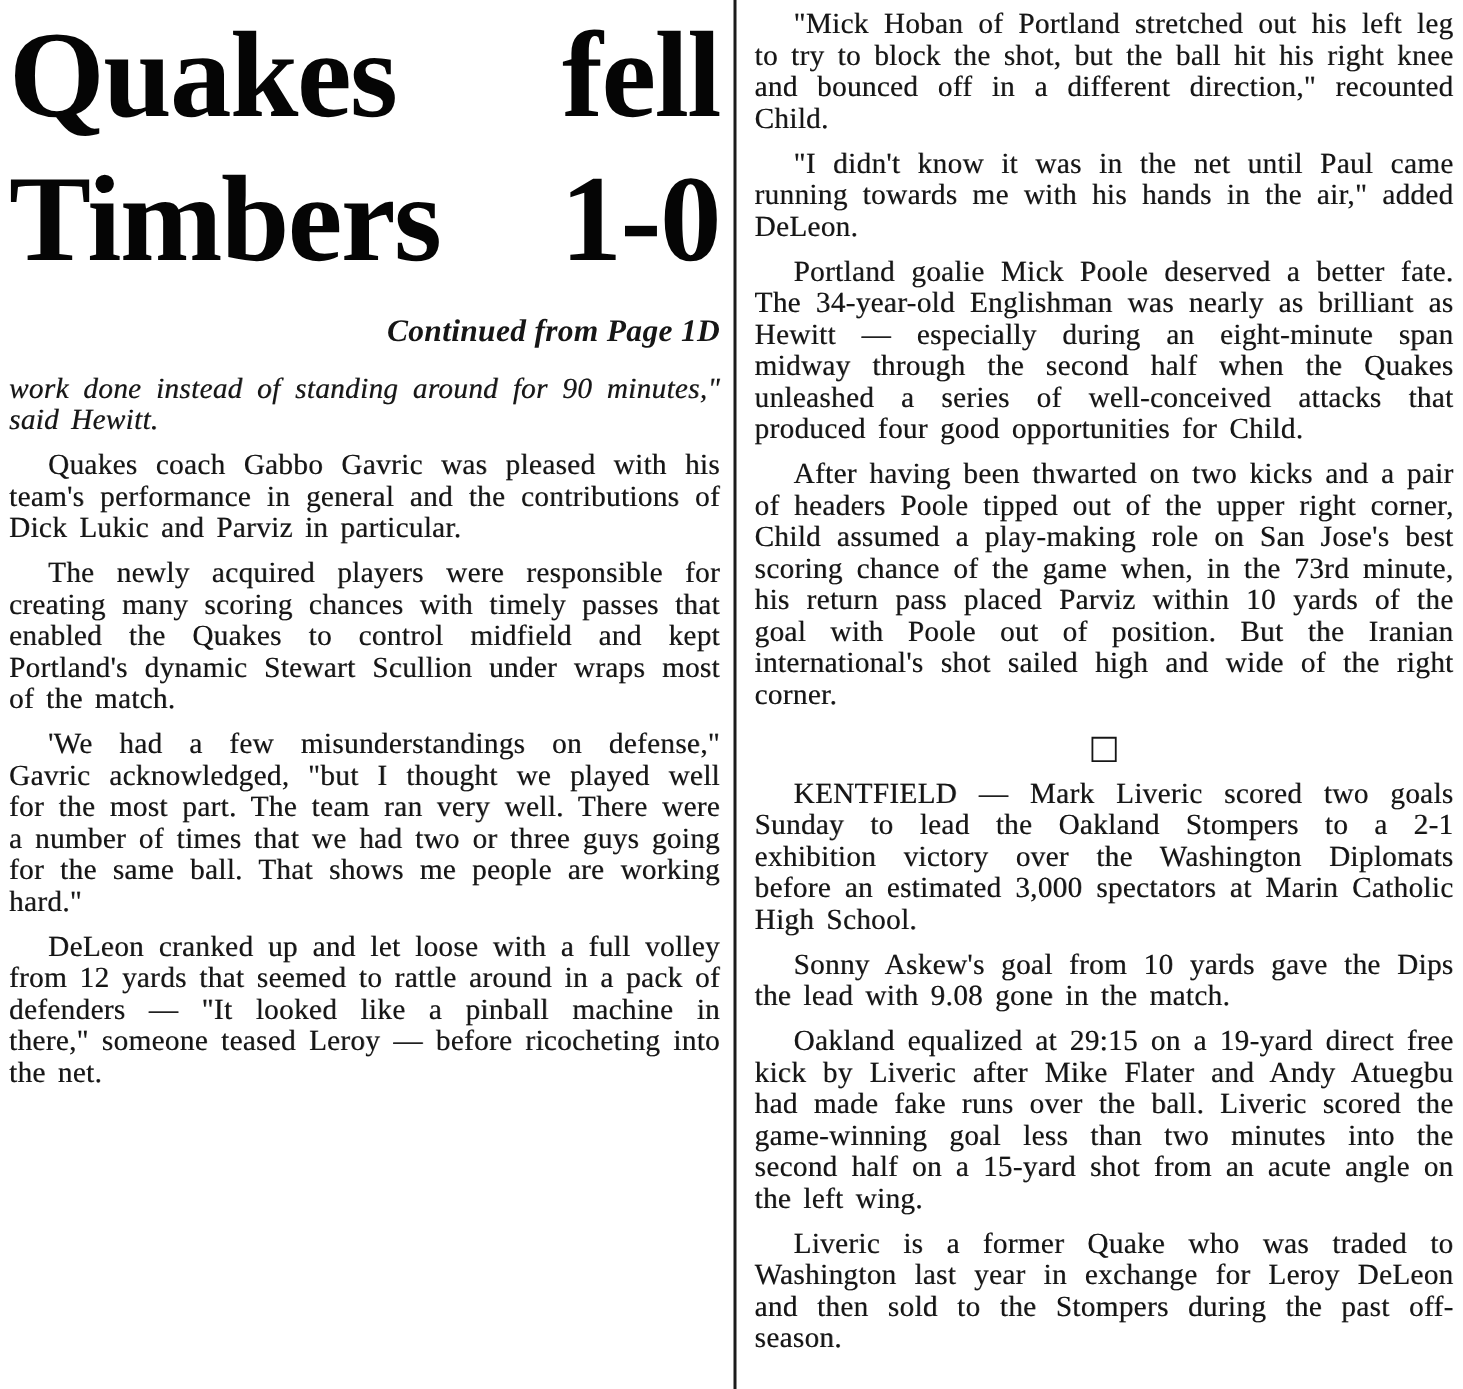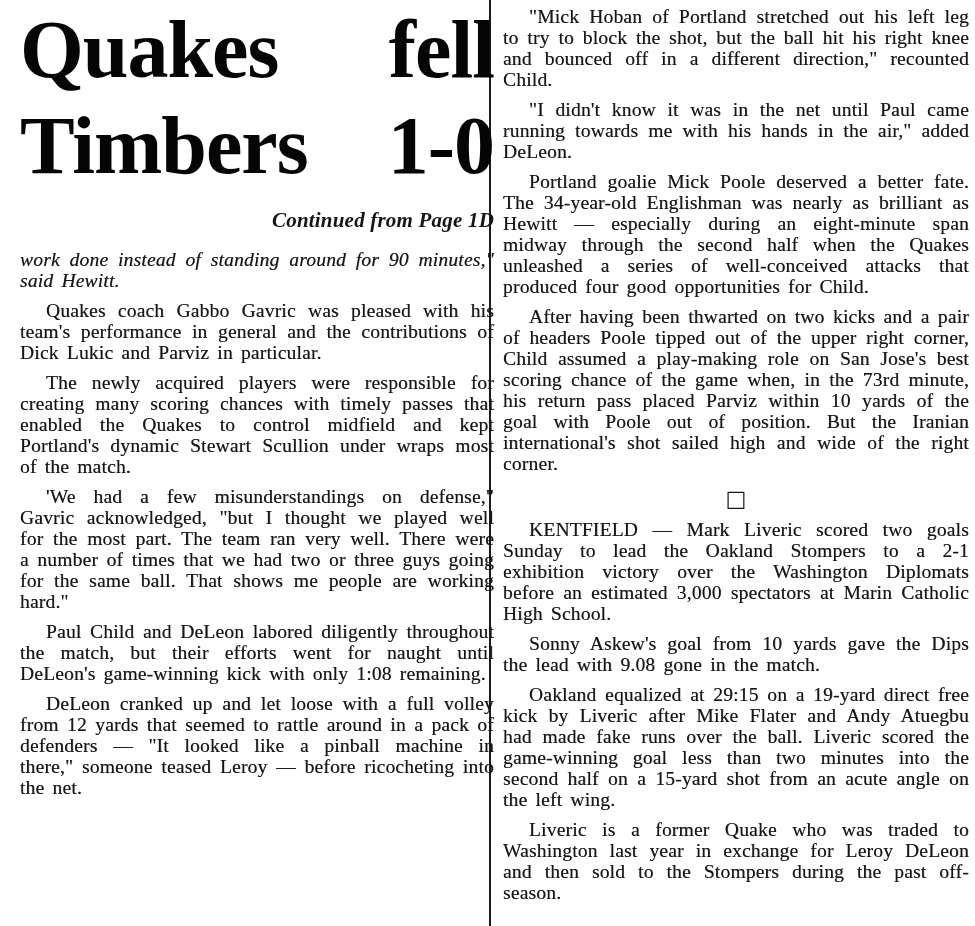--- a/index.html
+++ b/index.html
@@ -22,21 +22,21 @@
     top: 0;
     width: 2px;
     height: 926px;
     background: #1b1b1b;
   }
   .col {
     position: absolute;
     top: 0;
   }
   .col-left {
-    left: 20px;
+    left: 6px;
     width: 474px;
   }
   .col-right {
     left: 503px;
     top: 6px;
     width: 466px;
   }
   .headline {
     margin: 0;
     padding-top: 2px;
@@ -101,21 +101,20 @@
       <span class="hl-line">Quakes fell</span>
       <span class="hl-line">Timbers 1-0</span>
     </h1>
 
     <div class="continued">Continued from Page 1D</div>
 
     <p class="para lead no-indent">work done instead of standing around for 90 minutes," said Hewitt.</p>
     <p class="para">Quakes coach Gabbo Gavric was pleased with his team's performance in general and the contributions of Dick Lukic and Parviz in particular.</p>
     <p class="para">The newly acquired players were responsible for creating many scoring chances with timely passes that enabled the Quakes to control midfield and kept Portland's dynamic Stewart Scullion under wraps most of the match.</p>
     <p class="para">'We had a few misunderstandings on defense," Gavric acknowledged, "but I thought we played well for the most part. The team ran very well. There were a number of times that we had two or three guys going for the same ball. That shows me people are working hard."</p>
-    <p class="para">Paul Child and DeLeon labored diligently throughout the match, but their efforts went for naught until DeLeon's game-winning kick with only 1:08 remaining.</p>
     <p class="para">DeLeon cranked up and let loose with a full volley from 12 yards that seemed to rattle around in a pack of defenders — "It looked like a pinball machine in there," someone teased Leroy — before ricocheting into the net.</p>
   </div>
 
   <div class="col col-right">
     <p class="para first">"Mick Hoban of Portland stretched out his left leg to try to block the shot, but the ball hit his right knee and bounced off in a different direction," recounted Child.</p>
     <p class="para">"I didn't know it was in the net until Paul came running towards me with his hands in the air," added DeLeon.</p>
     <p class="para">Portland goalie Mick Poole deserved a better fate. The 34-year-old Englishman was nearly as brilliant as Hewitt — especially during an eight-minute span midway through the second half when the Quakes unleashed a series of well-conceived attacks that produced four good opportunities for Child.</p>
     <p class="para">After having been thwarted on two kicks and a pair of headers Poole tipped out of the upper right corner, Child assumed a play-making role on San Jose's best scoring chance of the game when, in the 73rd minute, his return pass placed Parviz within 10 yards of the goal with Poole out of position. But the Iranian international's shot sailed high and wide of the right corner.</p>
 
     <div class="section-divider">□</div>

